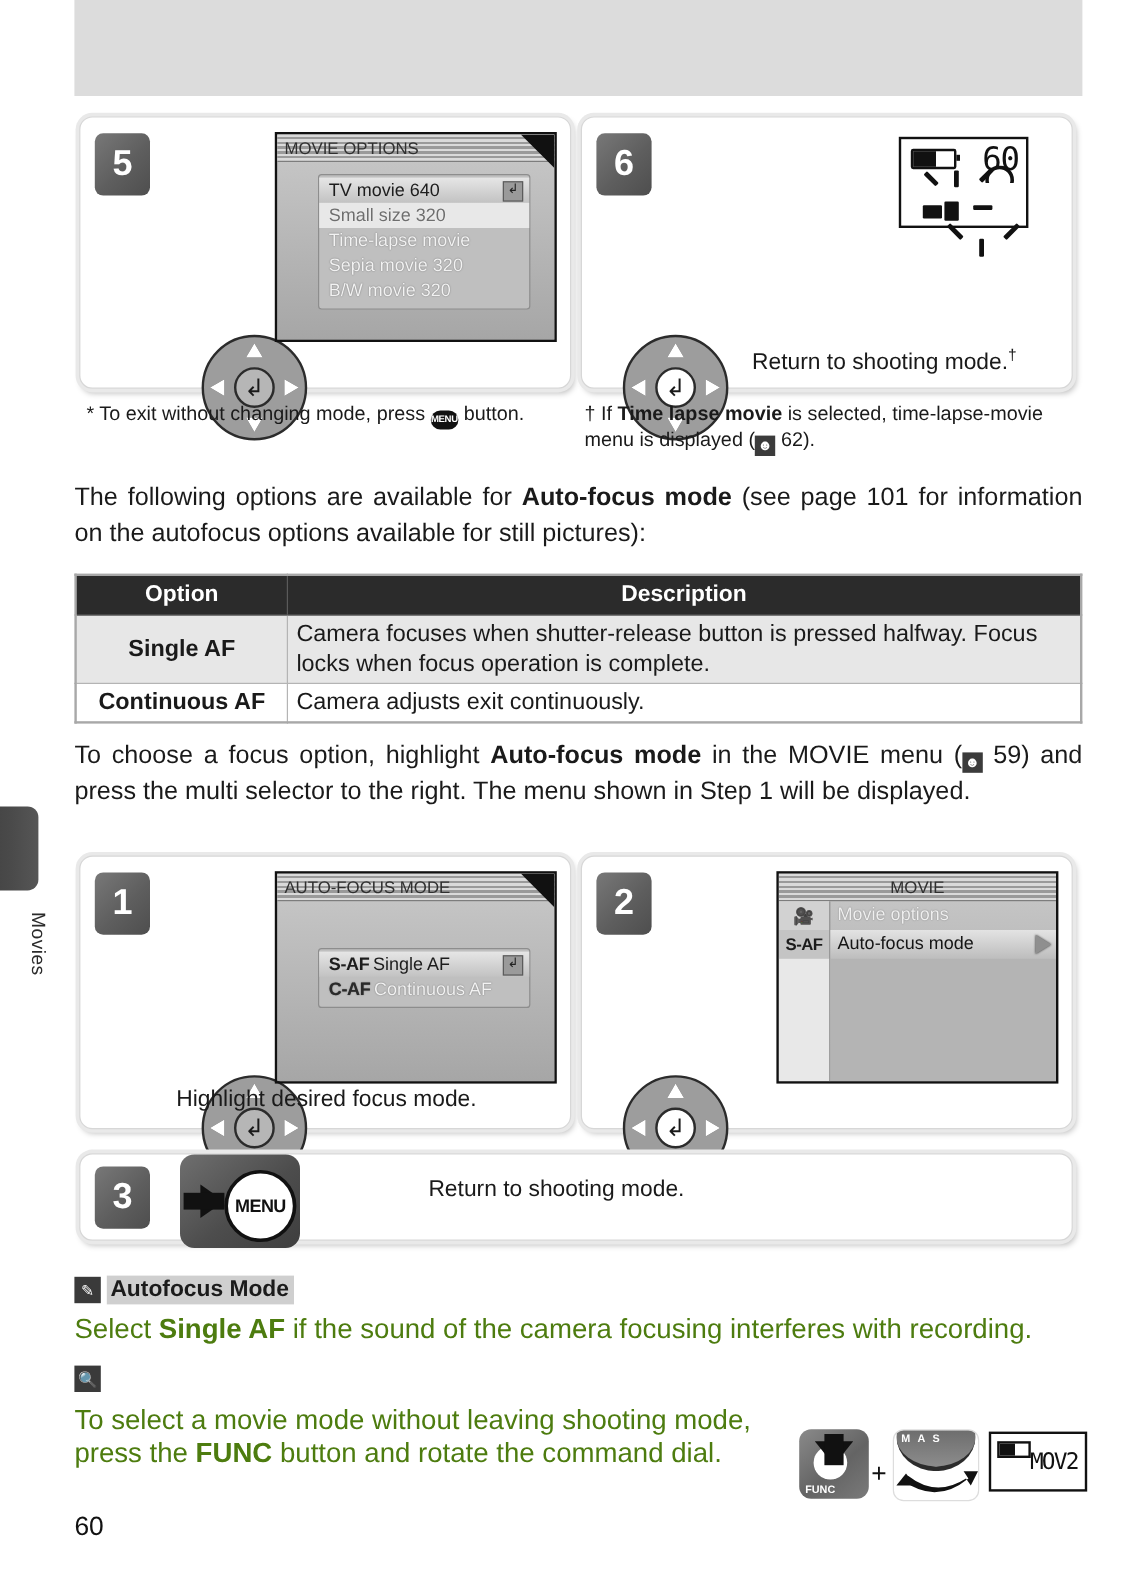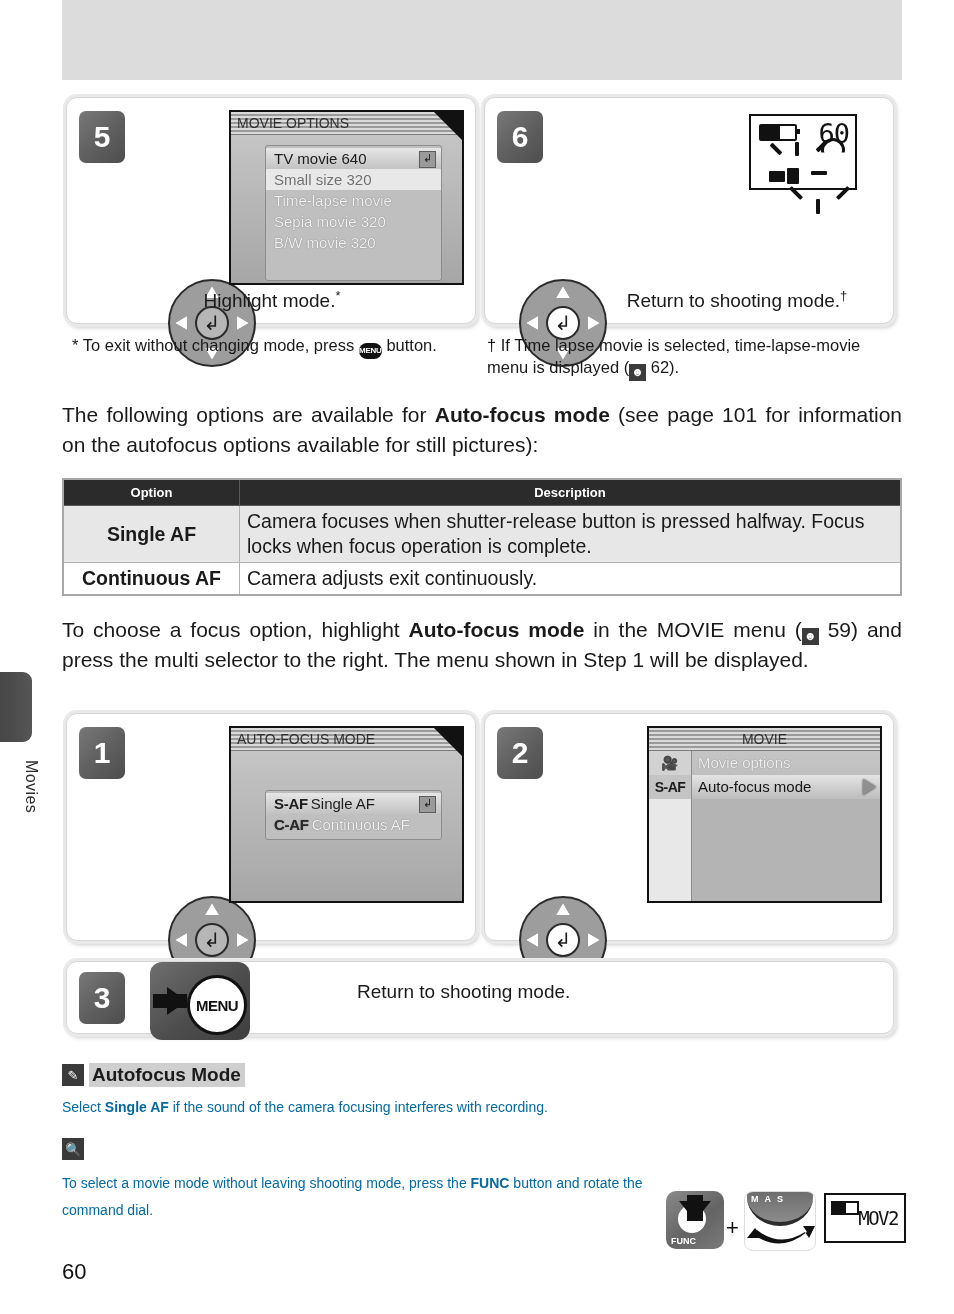--- a/index.html
+++ b/index.html
@@ -360,21 +360,21 @@
     color: #1a1a1a;
     text-align: justify;
   }
   .para b { font-weight: bold; }
   .fnote {
     position: absolute;
     font-size: 16.5px;
     line-height: 22px;
     color: #1a1a1a;
   }
-  .fnote b { font-weight: normal; margin-top: 40px; }
+  .fnote b { font-weight: bold; margin-top: 40px; }
   .mark-menu {
     display: inline-block;
     width: 23px; height: 16px;
     border-radius: 8px;
     background: #111;
     color: #fff;
     font-size: 8px;
     font-weight: bold;
     text-align: center;
     line-height: 16px;
@@ -394,21 +394,21 @@
 
   
   .tbl {
     position: absolute;
     border-collapse: collapse;
     border: 2px solid #a8a8a8;
   }
   .tbl th {
     background: #2b2b2b;
     color: #fff;
-    font-size: 13px;
+    font-size: 19px;
     font-weight: bold;
     padding: 5px 0;
     border: 1px solid #5a5a5a;
   }
   .tbl td {
     font-size: 19.5px;
     line-height: 25px;
     padding: 3px 7px;
     border: 1px solid #b4b4b4;
     vertical-align: middle;
@@ -440,23 +440,23 @@
   }
   .note-title {
     font-size: 19px;
     font-weight: bold;
     color: #1b1b1b;
     background: #cfcfcf;
     padding: 1px 4px 1px 3px;
   }
   .note-body {
     position: absolute;
-    font-size: 14px;
+    font-size: 23px;
     line-height: 27px;
-    color: #0369a1;
+    color: #4d7c0f;
   }
   .note-body b { font-weight: bold; }
 
   
   .func-plate {
     position: absolute;
     width: 58px; height: 58px;
     border-radius: 10px;
     background: linear-gradient(140deg,#8a8a8a,#646464 55%,#7a7a7a);
   }
@@ -557,43 +557,40 @@
     <div class="arw down"></div>
     <div class="arw left"></div>
     <div class="arw right"></div>
     <div class="inner"></div>
     <div class="ent">↲</div>
   </div>
 
   <div class="screen" style="left:162px; top:12px; width:235px; height:175px;">
     <div class="scr-title left-al">MOVIE OPTIONS</div>
     <div class="dogear"></div>
-    <div class="opt-box" style="left:34px; top:33px; right:20px; height:136px;">
+    <div class="opt-box" style="left:34px; top:33px; right:20px; height:113px;">
       <div class="opt sel">
         <span>TV movie 640</span>
         <span class="ent-ic">↲</span>
       </div>
       <div class="opt hl">
         <span>Small size 320</span>
       </div>
       <div class="opt">
         <span>Time-lapse movie</span>
       </div>
       <div class="opt">
         <span>Sepia movie 320</span>
       </div>
       <div class="opt">
         <span>B/W movie 320</span>
       </div>
     </div>
   </div>
 
-  <div class="cap" style="left:0; top:190px; width:410px;">
-    <span>Highlight mode.</span><sup>*</sup>
-  </div>
 </div>
 
 <div class="panel" style="left:484px; top:97px; width:410px; height:227px;">
   <div class="step-badge" style="left:12px; top:13px;">6</div>
 
   <div class="ms solid" style="left:34px; top:181px;">
     <div class="ring"></div>
     <div class="arw up"></div>
     <div class="arw down"></div>
     <div class="arw left"></div>
@@ -682,20 +679,21 @@
       <div class="opt sel">
         <b class="tagbold">S-AF</b><span>Single AF</span>
         <span class="ent-ic">↲</span>
       </div>
       <div class="opt">
         <b class="tagbold" style="color:#2a2a2a">C-AF</b><span>Continuous AF</span>
       </div>
     </div>
   </div>
 
+  <div class="cap" style="left:0; top:192px; width:410px;">Highlight desired focus mode.</div>
 </div>
 
 <div class="panel" style="left:484px; top:713px; width:410px; height:228px;">
   <div class="step-badge" style="left:12px; top:13px;">2</div>
 
   <div class="ms solid" style="left:34px; top:182px;">
     <div class="ring"></div>
     <div class="arw up"></div>
     <div class="arw down"></div>
     <div class="arw left"></div>

